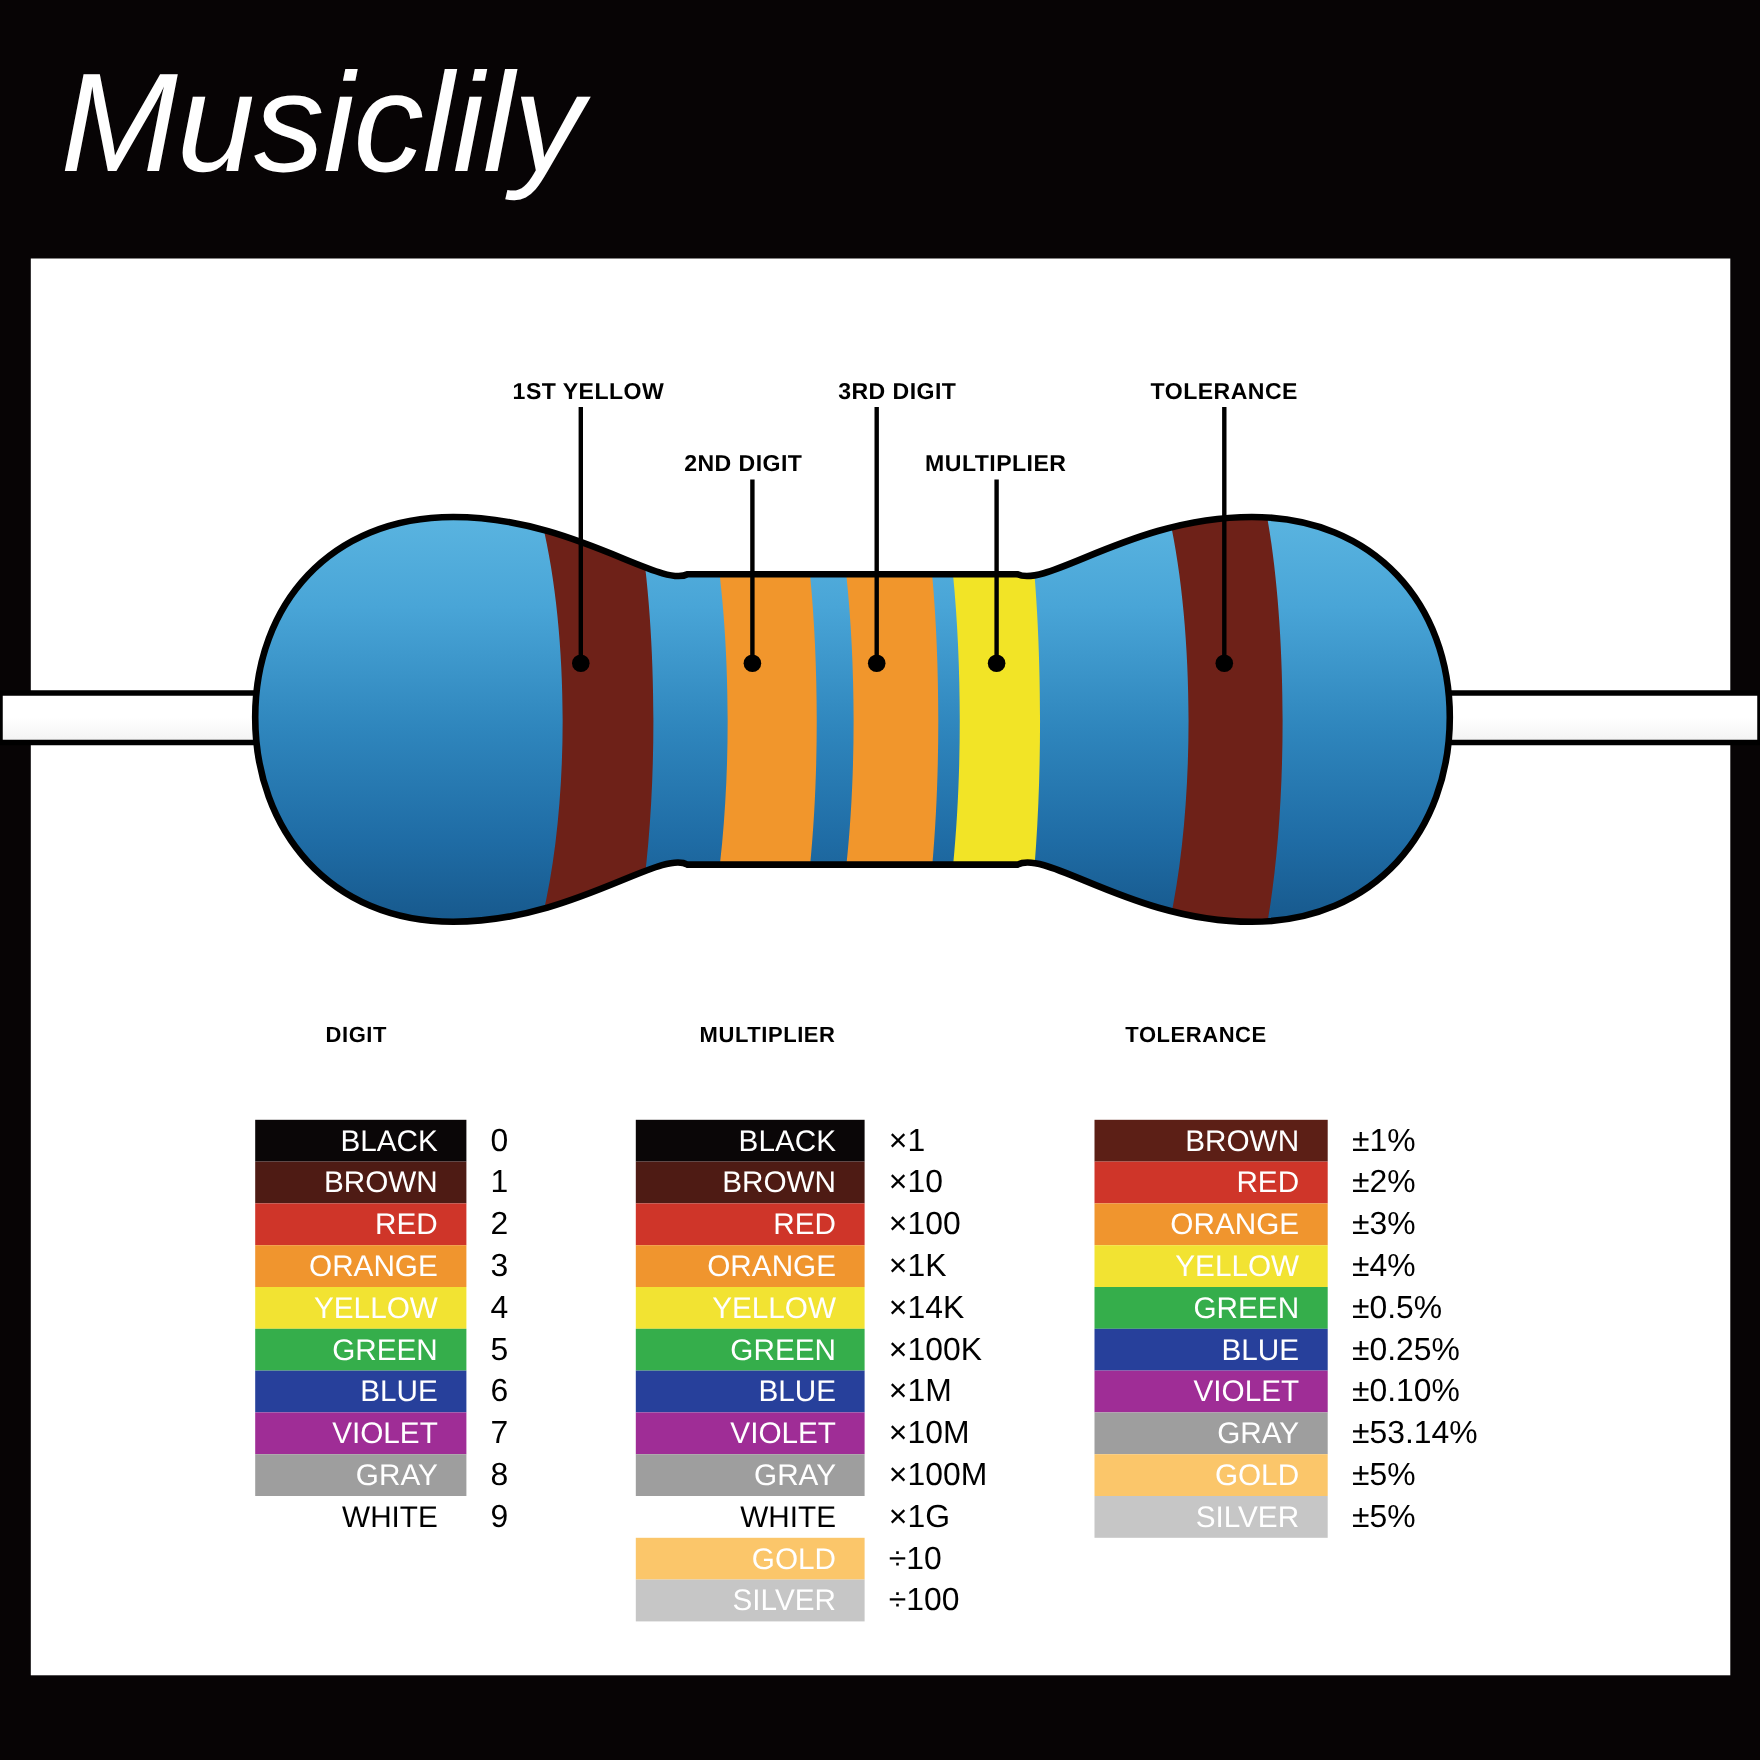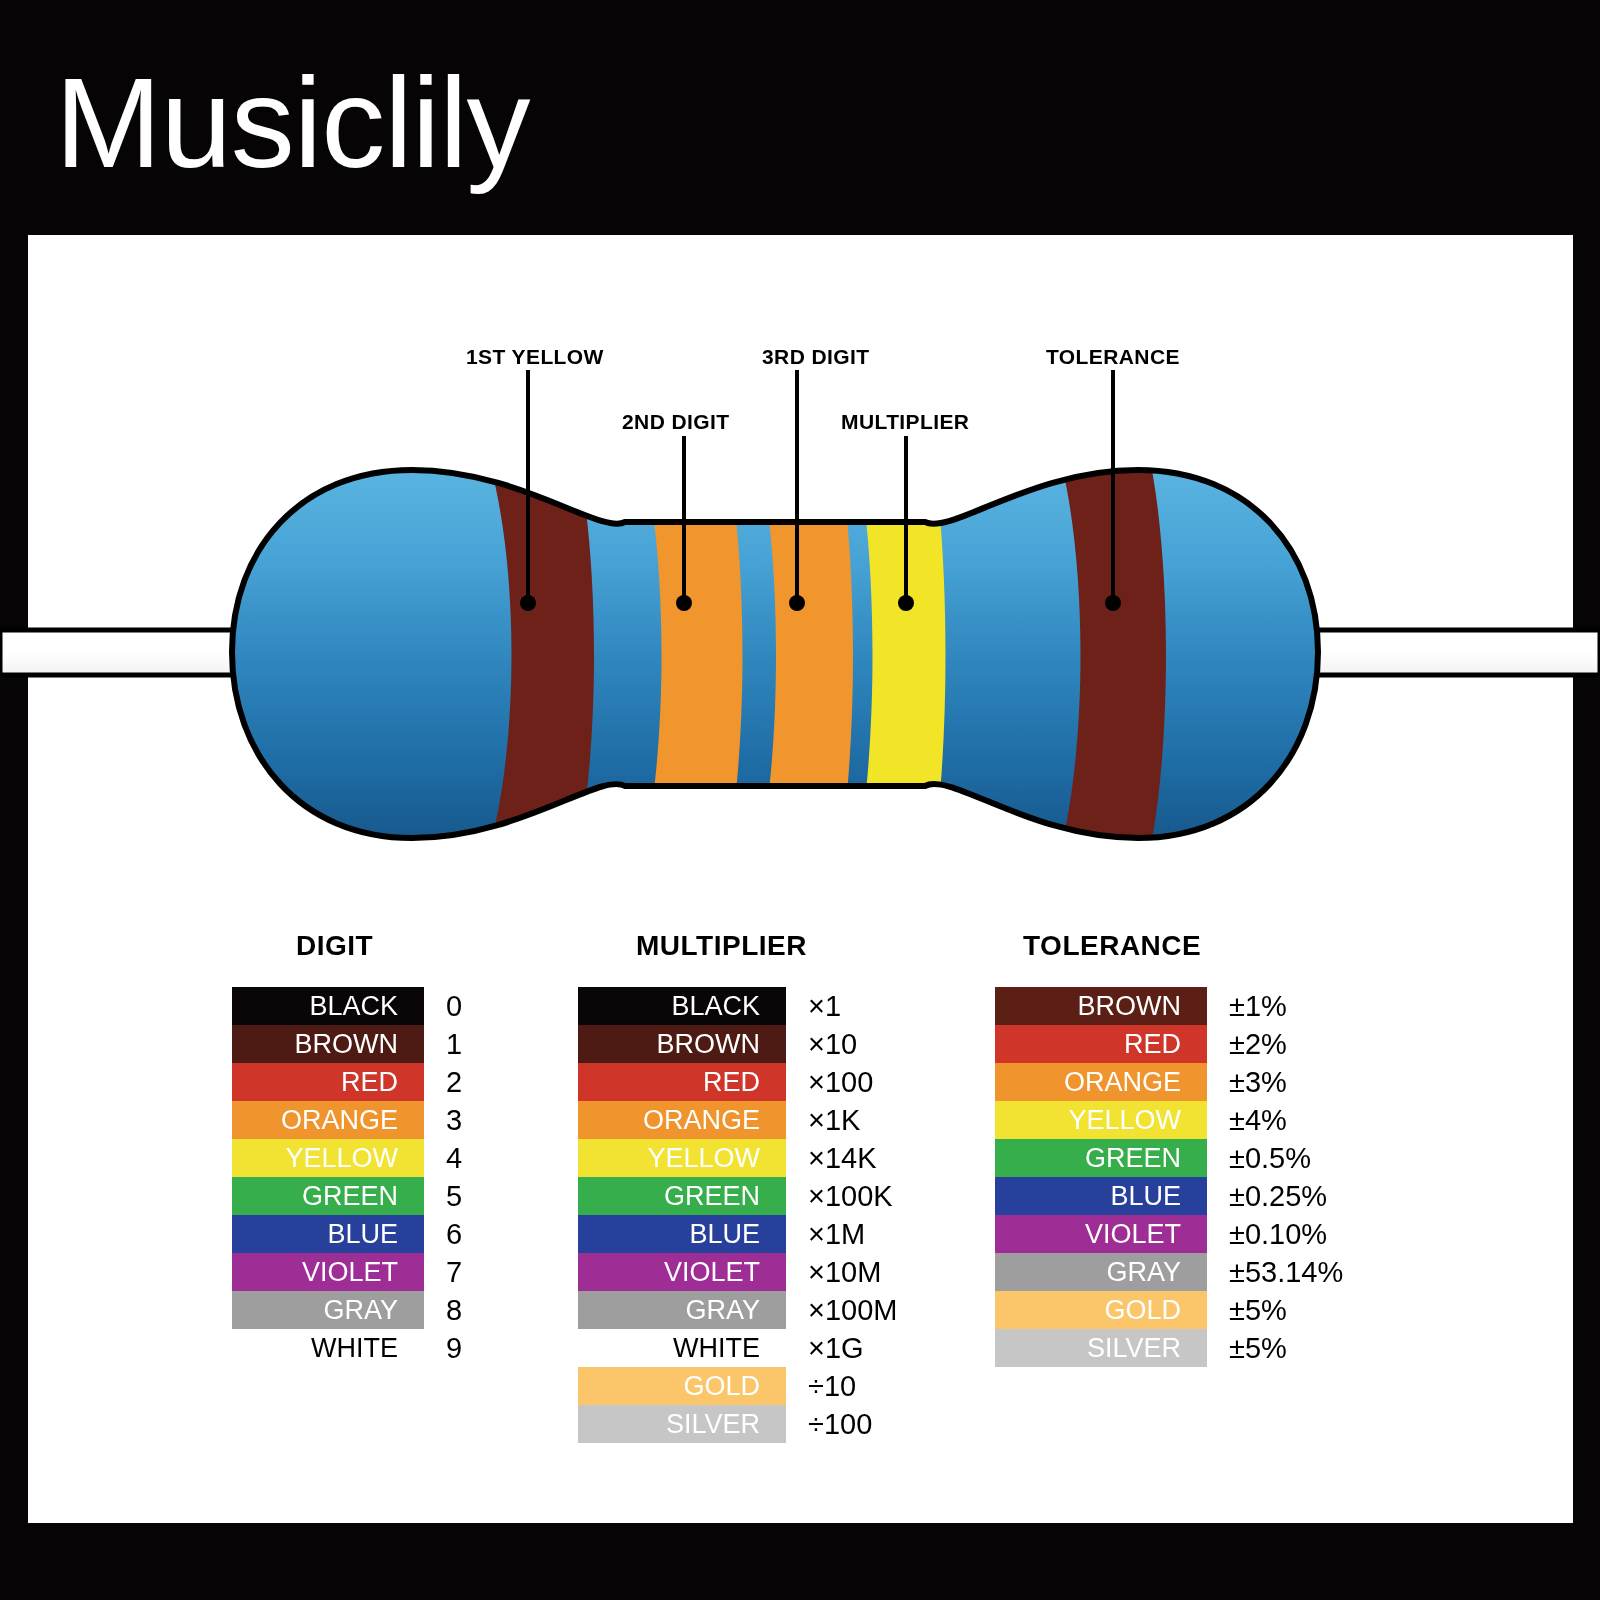--- a/index.html
+++ b/index.html
@@ -12,27 +12,28 @@
     height: 1600px;
     position: relative;
     overflow: hidden;
     font-family: "Liberation Sans", sans-serif;
   }
 
   
   #brand {
     position: absolute;
     left: 55px;
-    top: 59px;
+    top: 48px;
     color: #ffffff;
     font-size: 128px;
     font-weight: 400;
     letter-spacing: -1px;
     line-height: 1;
     white-space: nowrap;
+    font-style: italic;
   }
 
   
   #panel {
     position: absolute;
     left: 28px;
     top: 235px;
     width: 1545px;
     height: 1288px;
     background: #ffffff;
@@ -59,29 +60,29 @@
   }
 
   
   .legend-table {
     position: absolute;
     top: 930px;
   }
   .legend-title {
     position: absolute;
     top: 0;
-    font-size: 28px;
+    font-size: 20px;
     font-weight: bold;
     color: #000000;
     letter-spacing: 0.5px;
     white-space: nowrap;
   }
   .legend-rows {
     position: absolute;
-    top: 57px;
+    top: 88px;
     left: 0;
   }
   .legend-row {
     display: flex;
     align-items: stretch;
     height: 38px;
   }
   .swatch {
     display: flex;
     align-items: center;

